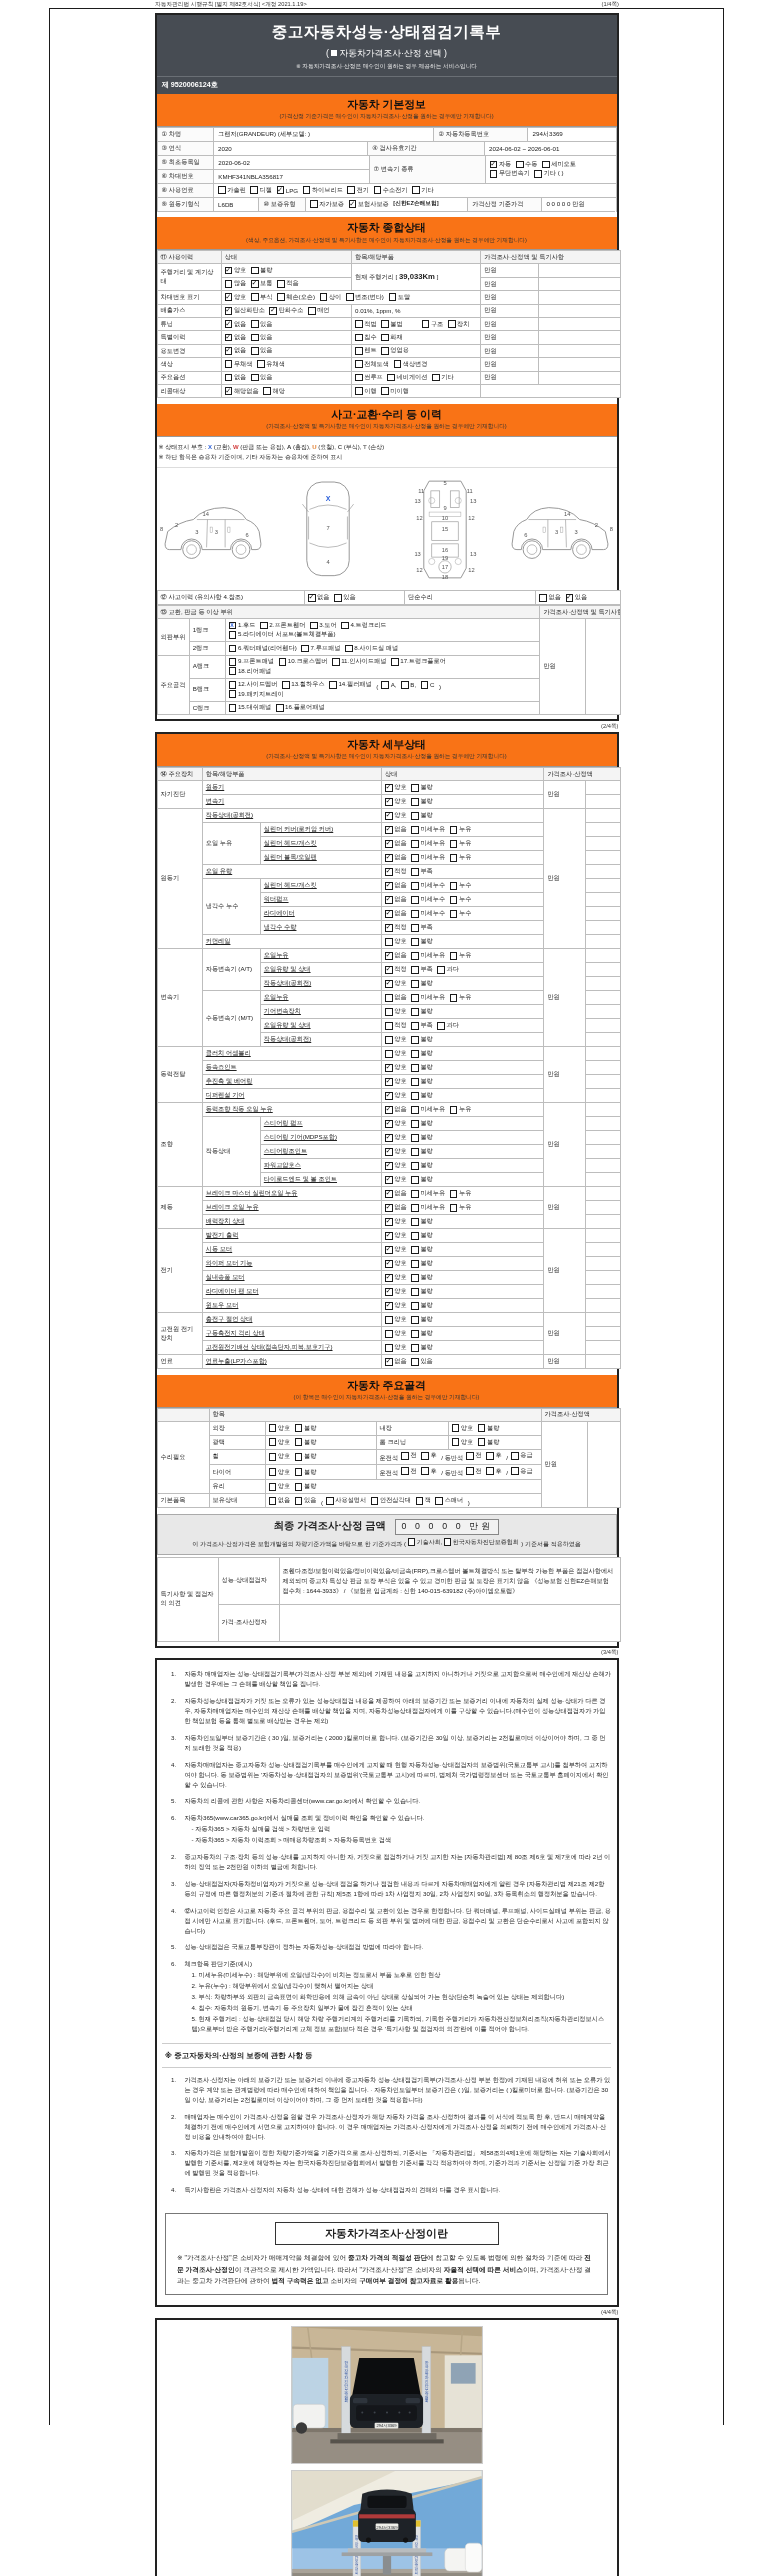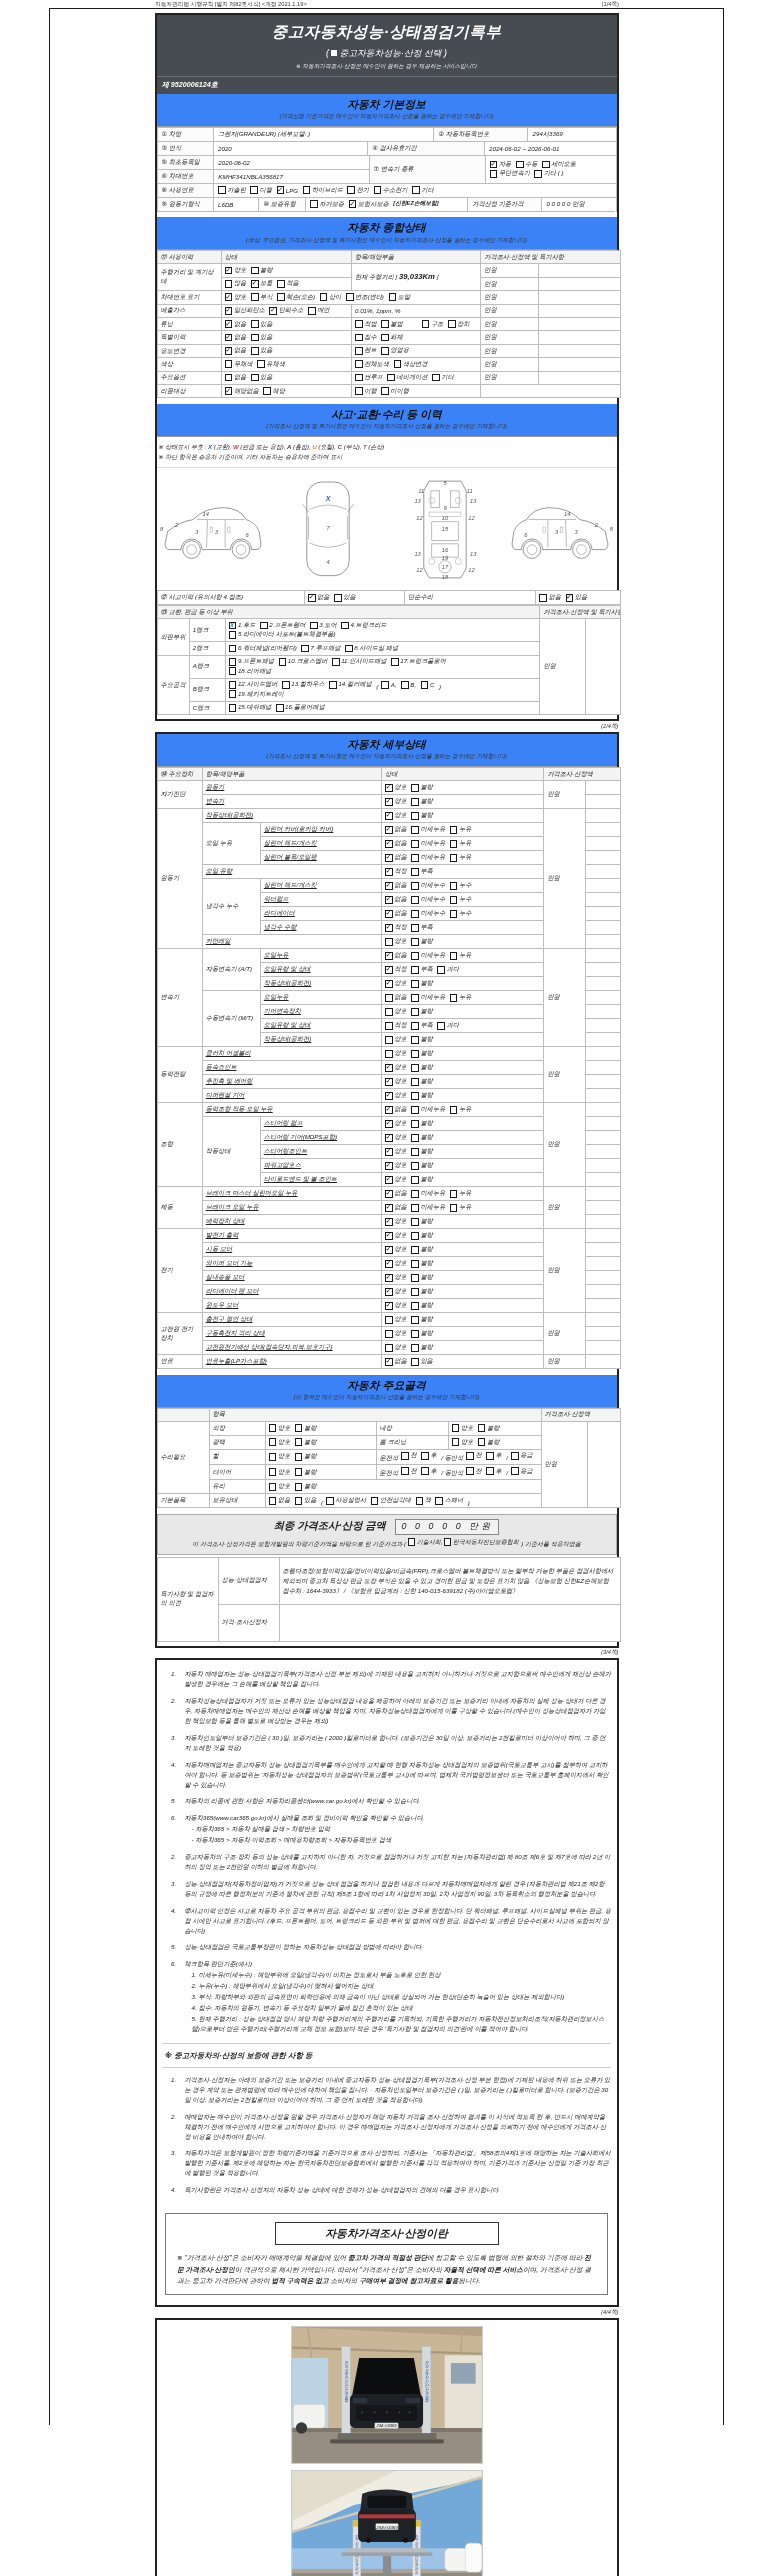--- a/index.html
+++ b/index.html
@@ -1,36 +1,36 @@
 <!DOCTYPE html>
 <html style="font-size:8.2px"><head>
 <meta charset="utf-8">
 <style>
   html,body{margin:0;padding:0;}
   body{width:773px;height:2576px;position:relative;background:#ffffff;
        font-family:"Liberation Sans","DejaVu Sans",sans-serif;color:#222;overflow:hidden;}
   .metarow{position:absolute;top:1px;left:155px;width:464px;display:flex;justify-content:space-between;
            font-size:5.7px;color:#333;}
   .sheet{position:absolute;top:8.2px;left:49px;width:675px;height:2417px;
-         border:1.5px solid #1b1b1b;border-bottom:none;box-sizing:border-box;font-style:italic;}
+         border:1.5px solid #1b1b1b;border-bottom:none;box-sizing:border-box;}
   .col{width:464px;margin:0 auto;box-sizing:border-box;}
   .pframe{border:2.1px solid #222;box-sizing:border-box;background:#fff;}
   .pagemark{text-align:right;font-size:5.7px;color:#333;margin:1.5px 0 1px 0;}
 
   
   .darkhead{background:#474c53;color:#fff;text-align:center;padding:7.2px 0 0 0;}
   .darkhead .t1{font-size:15.5px;font-weight:bold;letter-spacing:0.5px;}
   .darkhead .t2{font-size:8.8px;margin-top:4.1px;}
   .sqw{display:inline-block;width:6.2px;height:6.2px;background:#fff;margin:0 2.1px;vertical-align:-0.5px;}
   .darkhead .t3{font-size:5.7px;margin-top:3.1px;color:#eee;}
   .docbar{background:#474c53;color:#fff;text-align:left;font-size:7.2px;font-weight:bold;
           padding:3.1px 5.2px 3.6px 5.2px;margin-top:5.2px;border-top:0.5px solid #6a6f75;}
 
   
-  .sechead{background:#3b82f6;text-align:center;padding:4.1px 0 4.6px 0;border-bottom:0.5px solid #999;}
+  .sechead{background:#f97316;text-align:center;padding:4.1px 0 4.6px 0;border-bottom:0.5px solid #999;}
   .sechead .h{font-size:10.8px;font-weight:bold;color:#111;}
   .sechead .s{font-size:5.7px;color:#333;margin-top:1.5px;}
 
   
   table.f{border-collapse:collapse;width:464px;table-layout:fixed;font-size:6.2px;}
   table.f td,table.f th{border:0.5px solid #bdbdbd;padding:1.5px 3.1px;vertical-align:middle;
        overflow:hidden;white-space:nowrap;background:#fff;font-weight:normal;text-align:left;}
   table.f th{background:#f4f4f4;}
   td.lbl{background:#fbfbfb;}
   td.c{text-align:center;}
@@ -87,21 +87,21 @@
   <span>(1/4쪽)</span>
 </div>
 
 <div class="sheet">
 
   <div class="col" style="padding-top:4.1px;">
     <div class="pframe" id="f1">
       <div class="darkhead">
         <div class="t1">중고자동차성능·상태점검기록부</div>
         <div class="t2">
-          <span>(</span><span class="sqw"></span><span>중고자동차성능·산정 선택</span> <span>)</span>
+          <span>(</span><span class="sqw"></span><span>자동차가격조사·산정 선택</span> <span>)</span>
         </div>
         <div class="t3">※ 자동차가격조사·산정은 매수인이 원하는 경우 제공하는 서비스입니다</div>
         <div class="docbar">제 9520006124호</div>
       </div>
 
       <div class="sechead">
         <div class="h">자동차 기본정보</div>
         <div class="s">(가격산정 기준가격은 매수인이 자동차가격조사·산정을 원하는 경우에만 기재합니다)</div>
       </div>
 

